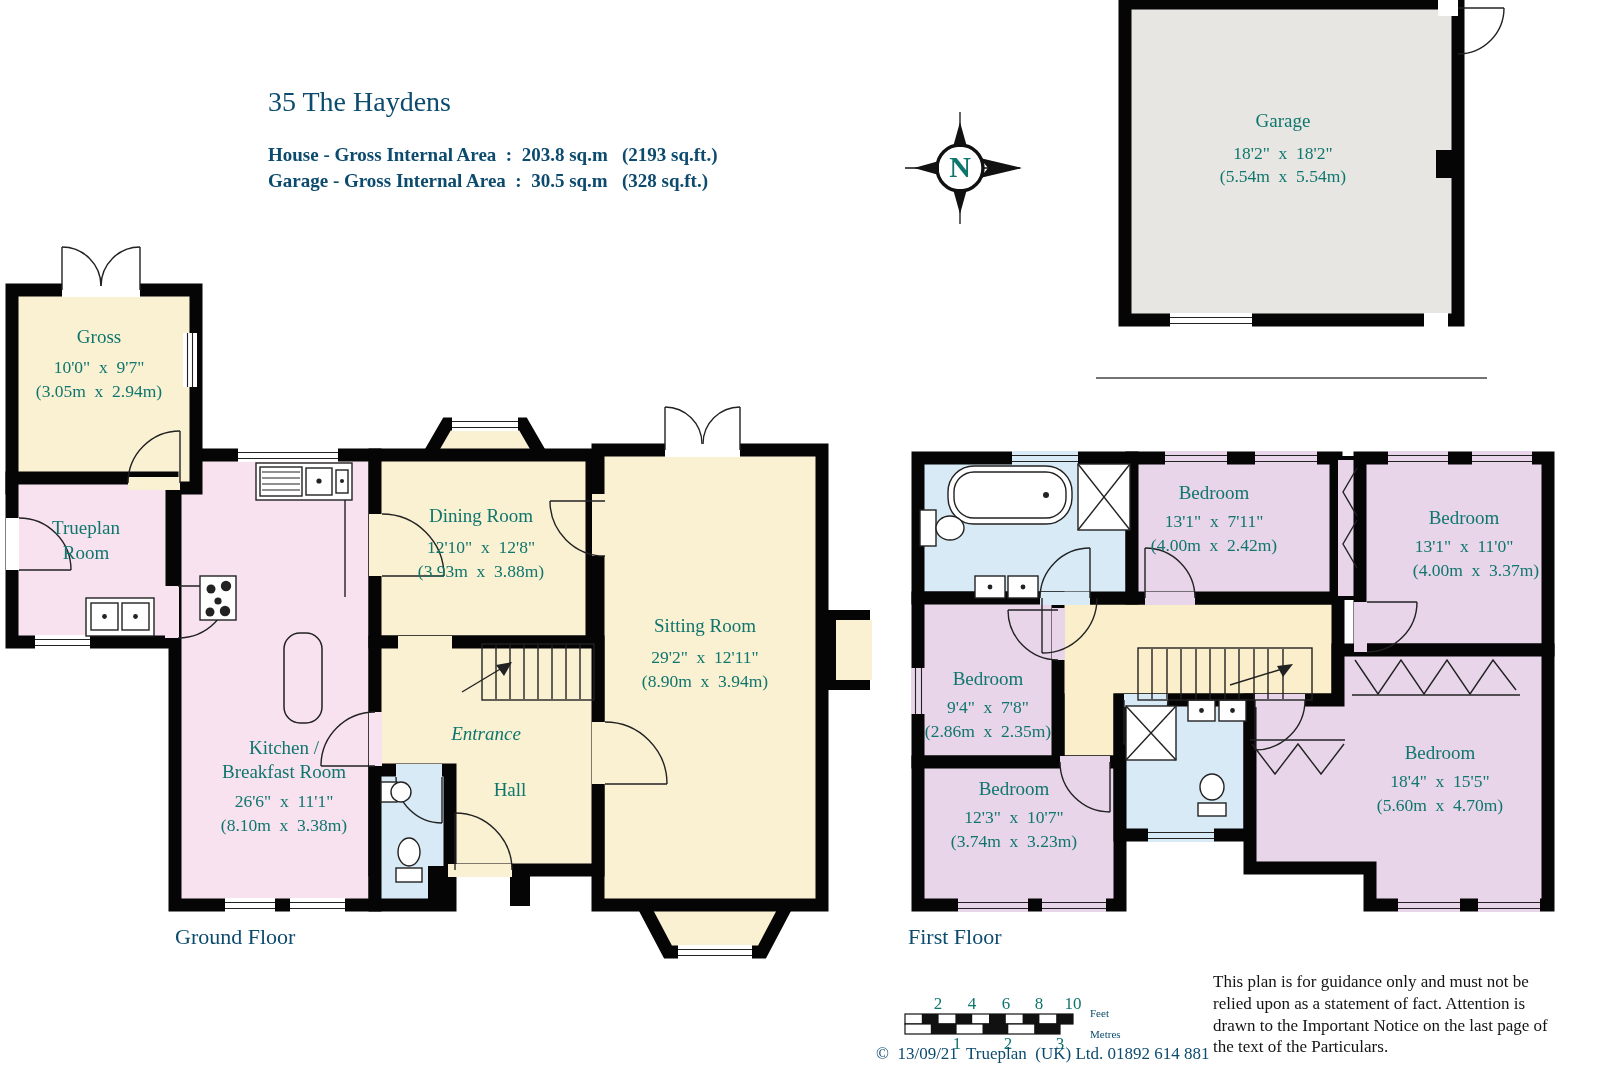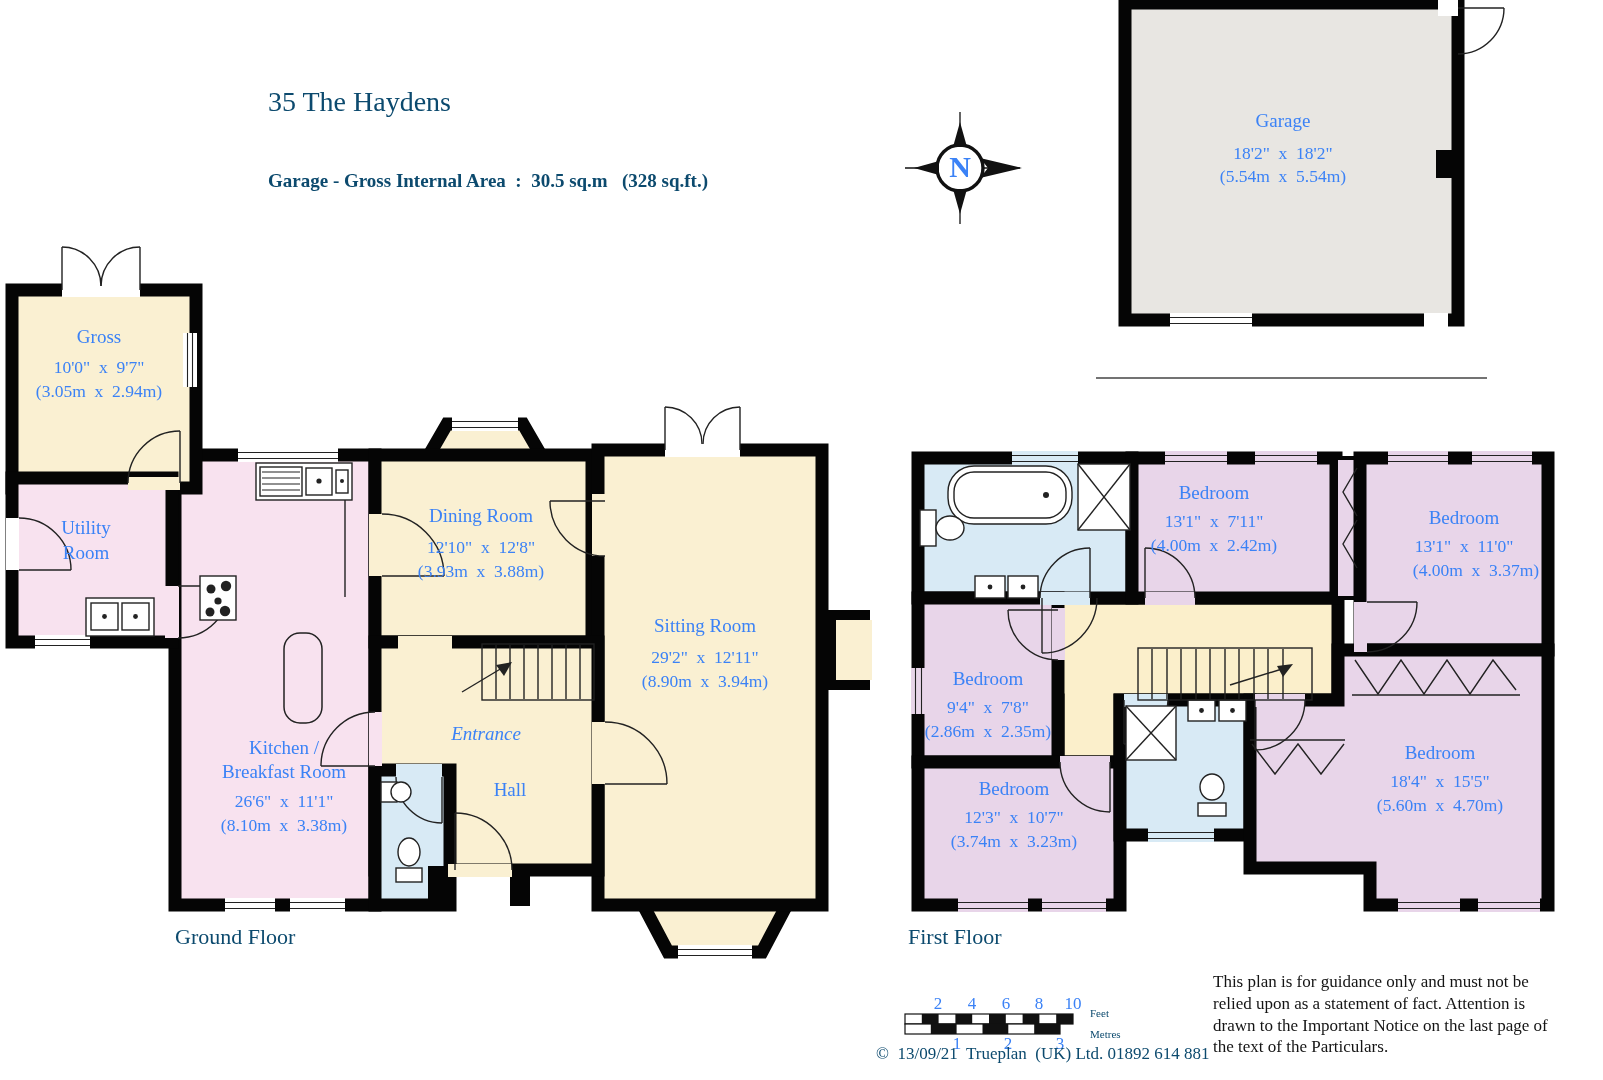--- a/index.html
+++ b/index.html
@@ -3,21 +3,21 @@
 <meta charset="utf-8">
 <style>
   html,body{margin:0;padding:0;background:#fff;}
   #page{position:relative;width:1603px;height:1080px;background:#fff;overflow:hidden;
         font-family:"Liberation Serif","DejaVu Serif",serif;color:#141414;}
   #plan-svg{position:absolute;left:0;top:0;}
   .wall{fill:none;stroke:var(--wall);stroke-width:13;}
   .thin{fill:none;stroke:#222;stroke-width:1.4;}
   .fix{fill:#fff;stroke:#222;stroke-width:1.4;}
   .winline{stroke:#222;stroke-width:1.1;}
-  .lbl{position:absolute;transform:translateX(-50%);text-align:center;white-space:pre;color:#3b82f6;}
+  .lbl{position:absolute;transform:translateX(-50%);text-align:center;white-space:pre;color:#0f766e;}
   .lbl-left{position:absolute;text-align:center;white-space:pre;color:#0c4a6e;}
   .name{font-size:19px;}
   .dim{font-size:17.5px;}
   .title{font-size:28px;}
   .area-line{font-size:19px;font-weight:bold;}
   .floor-cap{font-size:22px;}
   .compass-n{font-size:30px;font-weight:bold;}
   .tick{font-size:17px;}
   .scale-word{font-size:11px;}
   .copyright{font-size:17px;}
@@ -331,33 +331,34 @@
     <rect x="1022.6" y="1014" width="16.8" height="10" fill="#111"></rect>
     <rect x="1056.2" y="1014" width="16.8" height="10" fill="#111"></rect>
     <rect x="905" y="1024" width="155" height="10" fill="#fff" stroke="#111" stroke-width="1.2"></rect>
     <rect x="930.8" y="1024" width="25.8" height="10" fill="#111"></rect>
     <rect x="982.5" y="1024" width="25.8" height="10" fill="#111"></rect>
     <rect x="1034.2" y="1024" width="25.8" height="10" fill="#111"></rect>
   </g>
 </svg>
 
   <div class="lbl-left title" style="left:268px;top:86px;">35 The Haydens</div>
+  <div class="lbl-left area-line" style="left:268px;top:144px;">House - Gross Internal Area  :  203.8 sq.m   (2193 sq.ft.)</div>
   <div class="lbl-left area-line" style="left:268px;top:170px;">Garage - Gross Internal Area  :  30.5 sq.m   (328 sq.ft.)</div>
 
   <div class="lbl compass-n" style="left:960px;top:150px;">N</div>
 
   <div class="lbl name" style="left:1283px;top:110px;">Garage</div>
   <div class="lbl dim" style="left:1283px;top:143px;">18'2"  x  18'2"</div>
   <div class="lbl dim" style="left:1283px;top:166px;">(5.54m  x  5.54m)</div>
 
   <div class="lbl name" style="left:99px;top:326px;">Gross</div>
   <div class="lbl dim" style="left:99px;top:357px;">10'0"  x  9'7"</div>
   <div class="lbl dim" style="left:99px;top:381px;">(3.05m  x  2.94m)</div>
 
-  <div class="lbl name" style="left:86px;top:517px;">Utility</div>
+  <div class="lbl name" style="left:86px;top:517px;">Trueplan</div>
   <div class="lbl name" style="left:86px;top:542px;">Room</div>
 
   <div class="lbl name" style="left:284px;top:737px;">Kitchen /</div>
   <div class="lbl name" style="left:284px;top:761px;">Breakfast Room</div>
   <div class="lbl dim" style="left:284px;top:791px;">26'6"  x  11'1"</div>
   <div class="lbl dim" style="left:284px;top:815px;">(8.10m  x  3.38m)</div>
 
   <div class="lbl name" style="left:481px;top:505px;">Dining Room</div>
   <div class="lbl dim" style="left:481px;top:537px;">12'10"  x  12'8"</div>
   <div class="lbl dim" style="left:481px;top:561px;">(3.93m  x  3.88m)</div>

